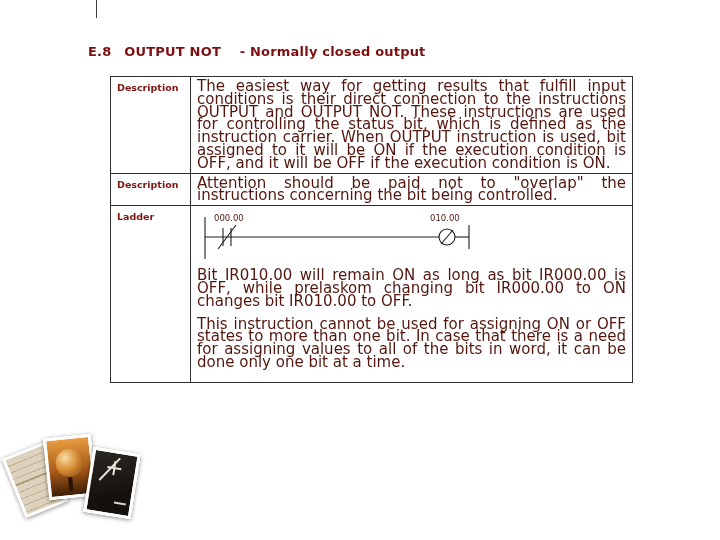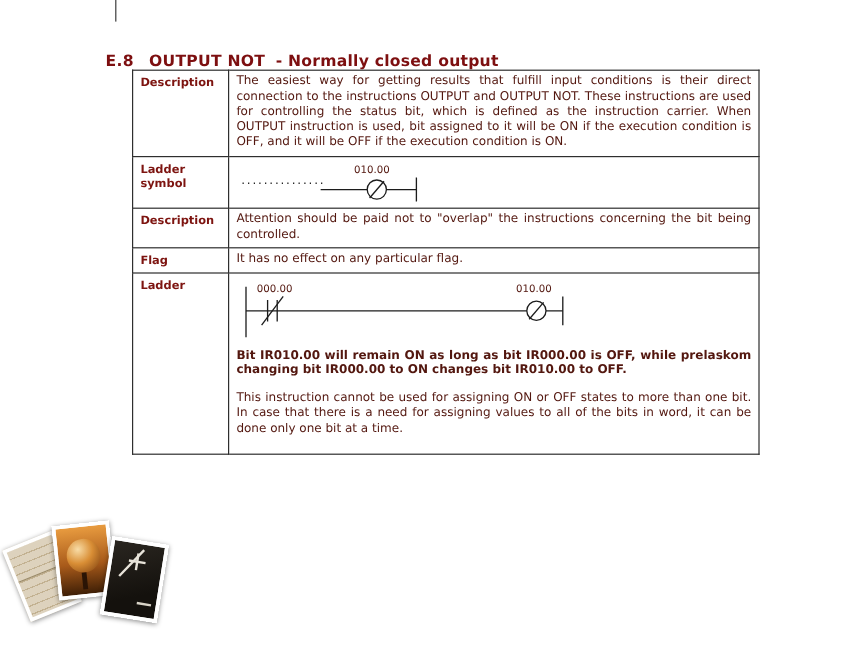--- a/index.html
+++ b/index.html
@@ -11,38 +11,38 @@
   }
   .top-tick {
     position:absolute; left:96px; top:0; width:1px; height:18px; background:#3c3c3c;
   }
   .title {
     position:absolute; left:88px; top:44px;
     font-size:13px; font-weight:bold; color:#7d0f10; letter-spacing:.2px;
     white-space:nowrap;
   }
   .title .t-num { margin-right:8px; }
-  .title .t-main { margin-right:4px; }
+  .title .t-main { margin-right:14px; }
   .spec-table {
-    position:absolute; left:110px; top:58px; width:522px;
+    position:absolute; left:110px; top:76px; width:522px;
     border-collapse:collapse; table-layout:fixed;padding-left:14px;
   }
   .spec-table td {
     border:1px solid #2e2e2e; vertical-align:top; padding:3px 6px;
   }
   .spec-table td.hdr {
     width:80px; font-size:9.5px; font-weight:bold; color:#7d1410;
     padding-top:5px; line-height:12px;
   }
   .spec-table td.val { width:442px; }
   .body-text {
-    font-size:10px; line-height:12.8px; color:#53170f; text-align:justify;
+    font-size:15px; line-height:12.8px; color:#53170f; text-align:justify;
   }
   .para { margin:3px 0 10px; }
-  .ex-para1 { margin-top:6px;font-weight:bold; }
+  .ex-para1 { margin-top:6px; }
   
   .ladder-line { position:relative; height:36px; }
   .dots {
     position:absolute; left:4px; top:11px;
     font-size:10px; letter-spacing:1.5px; color:#222222;
   }
   .sym-svg { position:absolute; left:70px; top:0; }
   .ex-svg { display:block; margin:2px 0 0 2px; }
   svg line, svg circle { stroke:#1c1c1c; stroke-width:1.1; fill:none; }
   svg text.lbl {
@@ -103,50 +103,28 @@
 
   <table class="spec-table">
     <tbody>
         <tr>
       <td class="hdr" style="height:72px">Description</td>
       <td class="val">
         <div class="body-text">The easiest way for getting results that fulfill input conditions is their direct connection to the instructions OUTPUT and OUTPUT NOT. These instructions are used for controlling the status bit, which is defined as the instruction carrier. When OUTPUT instruction is used, bit assigned to it will be ON if the execution condition is OFF, and it will be OFF if the execution condition is ON.</div>
       </td>
     </tr>
 
-    <tr>
-      <td class="hdr" style="height:40px">Ladder symbol</td>
-      <td class="val">
-        <div class="ladder-line">
-          <span class="dots">...............</span>
-          <svg class="sym-svg" width="140" height="36">
-            <text class="lbl" x="28" y="10">010.00</text>
-            <line x1="0" y1="24" x2="39" y2="24"></line>
-            <circle cx="47" cy="24" r="8"></circle>
-            <line x1="41" y1="31" x2="53" y2="17"></line>
-            <line x1="55" y1="24" x2="80" y2="24"></line>
-            <line x1="80" y1="14" x2="80" y2="34"></line>
-          </svg>
-        </div>
-      </td>
-    </tr>
 
     <tr>
       <td class="hdr" style="height:28px">Description</td>
       <td class="val">
         <div class="body-text">Attention should be paid not to "overlap" the instructions concerning the bit being controlled.</div>
       </td>
     </tr>
 
-    <tr>
-      <td class="hdr" style="height:19px">Flag</td>
-      <td class="val">
-        <div class="body-text">It has no effect on any particular flag.</div>
-      </td>
-    </tr>
 
     <tr>
       <td class="hdr" style="height:132px">Ladder</td>
       <td class="val">
         <svg class="ex-svg" width="290" height="52">
           <text class="lbl" x="15" y="10">000.00</text>
           <text class="lbl" x="231" y="10">010.00</text>
           <line x1="6" y1="6" x2="6" y2="48"></line>
           <line x1="6" y1="26" x2="240" y2="26"></line>
           <line x1="24" y1="17" x2="24" y2="35"></line>

